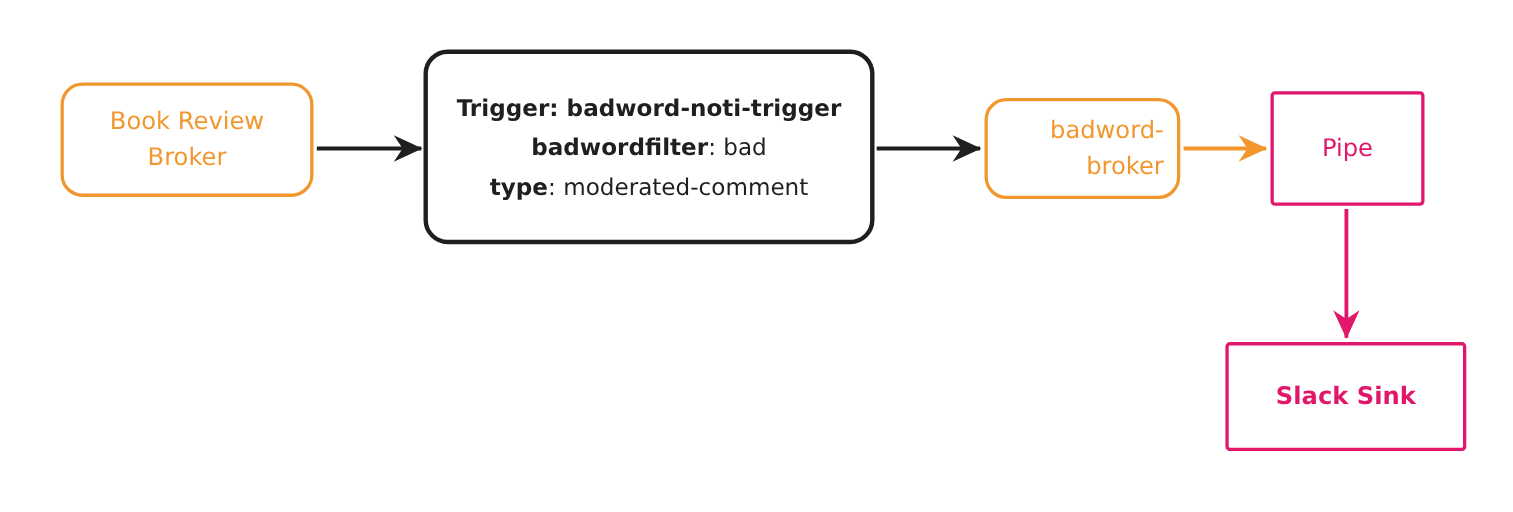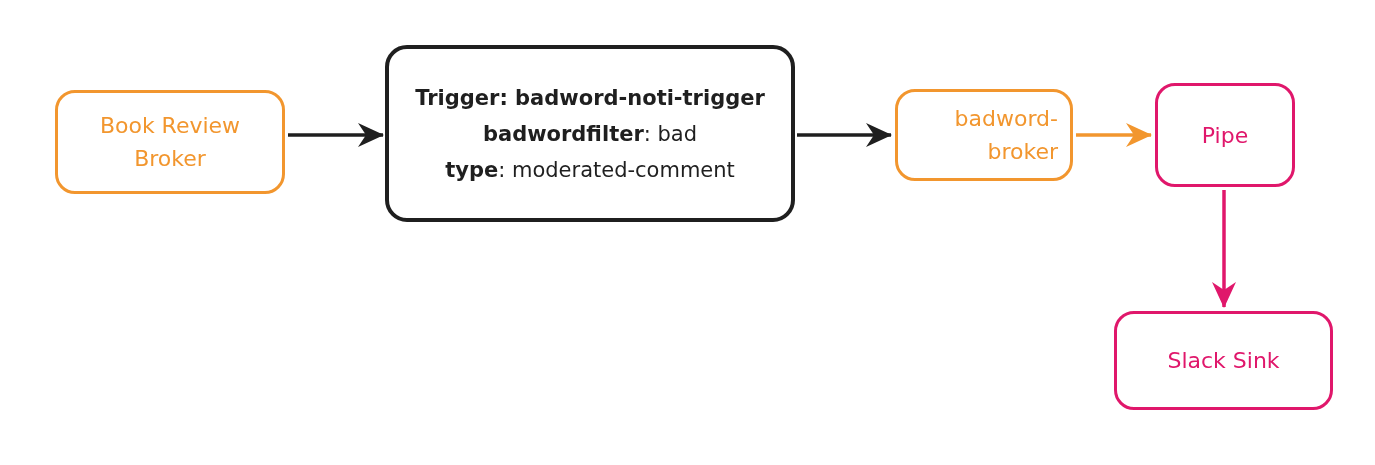--- a/index.html
+++ b/index.html
@@ -41,27 +41,27 @@
     border-radius: 20px;
   }
   .node.black {
     border: 4px solid var(--ink);
     color: var(--ink);
     border-radius: 22px;
   }
   .node.pink {
     border: 3.5px solid var(--pink);
     color: var(--pink);
-    border-radius: 20px;
+    border-radius: 4px;
   }
-  .node-book    { left: 55px;   top: 90px;  width: 230px; height: 104px; padding: 0 20px; }
+  .node-book    { left: 55px;   top: 75px;  width: 230px; height: 104px; padding: 0 20px; }
   .node-trigger { left: 385px;  top: 45px;  width: 410px; height: 177px; font-size: 21px; }
   .node-badword { left: 895px;  top: 89px;  width: 178px; height: 92px;  padding: 0 12px; text-align: right; }
   .node-pipe    { left: 1155px; top: 83px;  width: 140px; height: 104px; }
-  .node-slack   { left: 1114px; top: 311px; width: 219px; height: 99px;  }
+  .node-slack   { left: 1114px; top: 311px; width: 219px; height: 99px; font-weight: bold;  }
   .tline {
     white-space: nowrap;
     line-height: 36px;
   }
   .tline b { font-weight: bold; }
 </style>
 </head>
 <body>
 
 <div class="canvas">

